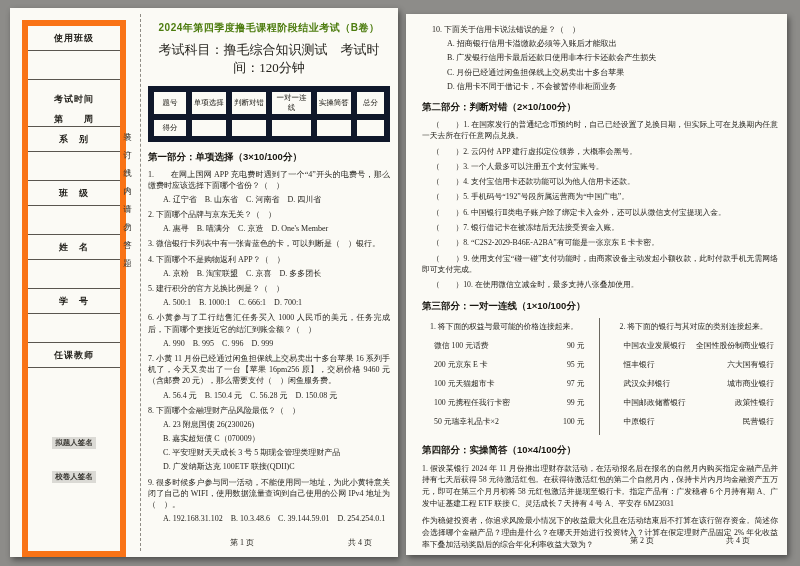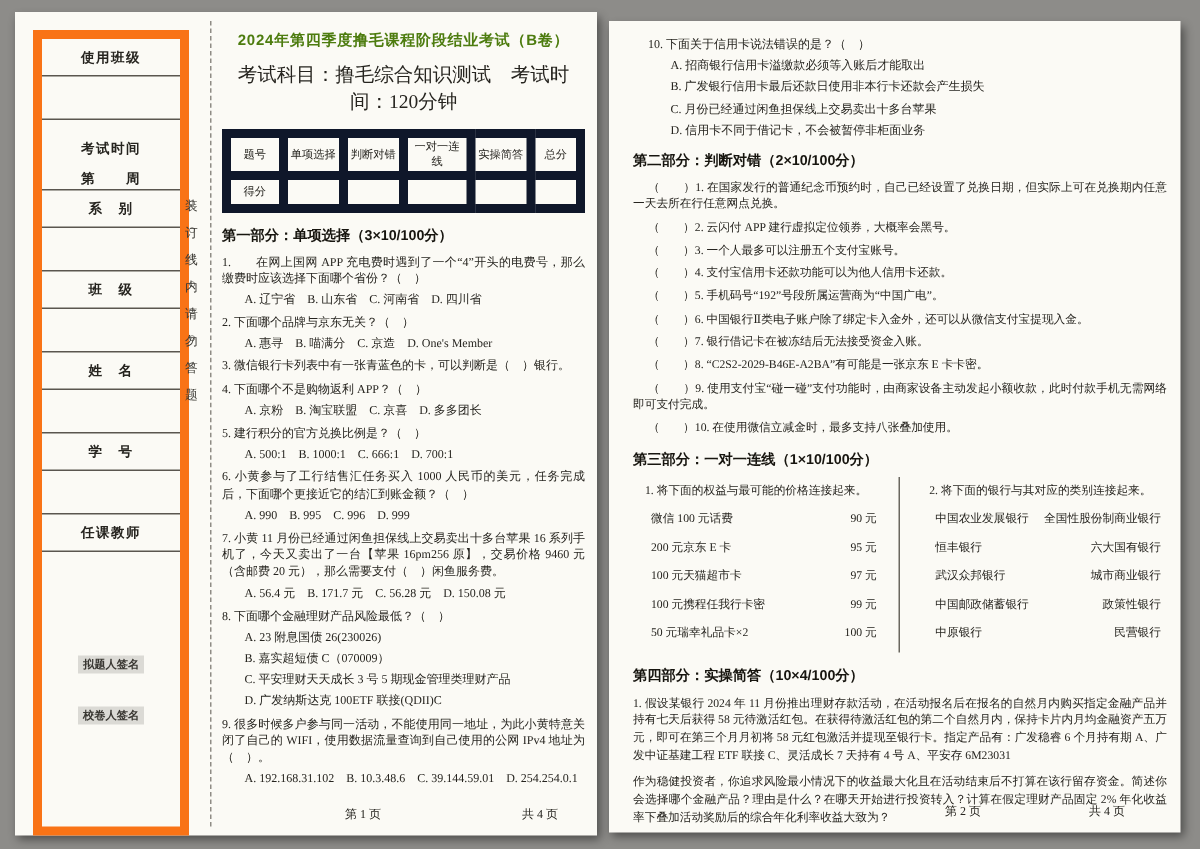--- a/index.html
+++ b/index.html
@@ -156,21 +156,21 @@
     <div class="q">
       <div class="q-stem">5. 建行积分的官方兑换比例是？（　）</div>
       <div class="q-opt">A. 500:1　B. 1000:1　C. 666:1　D. 700:1</div>
     </div>
     <div class="q">
       <div class="q-stem">6. 小黄参与了工行结售汇任务买入 1000 人民币的美元，任务完成后，下面哪个更接近它的结汇到账金额？（　）</div>
       <div class="q-opt">A. 990　B. 995　C. 996　D. 999</div>
     </div>
     <div class="q">
       <div class="q-stem">7. 小黄 11 月份已经通过闲鱼担保线上交易卖出十多台苹果 16 系列手机了，今天又卖出了一台【苹果 16pm256 原】，交易价格 9460 元（含邮费 20 元），那么需要支付（　）闲鱼服务费。</div>
-      <div class="q-opt">A. 56.4 元　B. 171.7 元　C. 56.28 元　D. 150.08 元</div>
+      <div class="q-opt">A. 56.4 元　B. 150.4 元　C. 56.28 元　D. 150.08 元</div>
     </div>
     <div class="q">
       <div class="q-stem">8. 下面哪个金融理财产品风险最低？（　）</div>
       <div class="q-opt">A. 23 附息国债 26(230026)</div>
       <div class="q-opt">B. 嘉实超短债 C（070009）</div>
       <div class="q-opt">C. 平安理财天天成长 3 号 5 期现金管理类理财产品</div>
       <div class="q-opt">D. 广发纳斯达克 100ETF 联接(QDII)C</div>
     </div>
     <div class="q">
       <div class="q-stem">9. 很多时候多户参与同一活动，不能使用同一地址，为此小黄特意关闭了自己的 WIFI，使用数据流量查询到自己使用的公网 IPv4 地址为（　）。</div>

